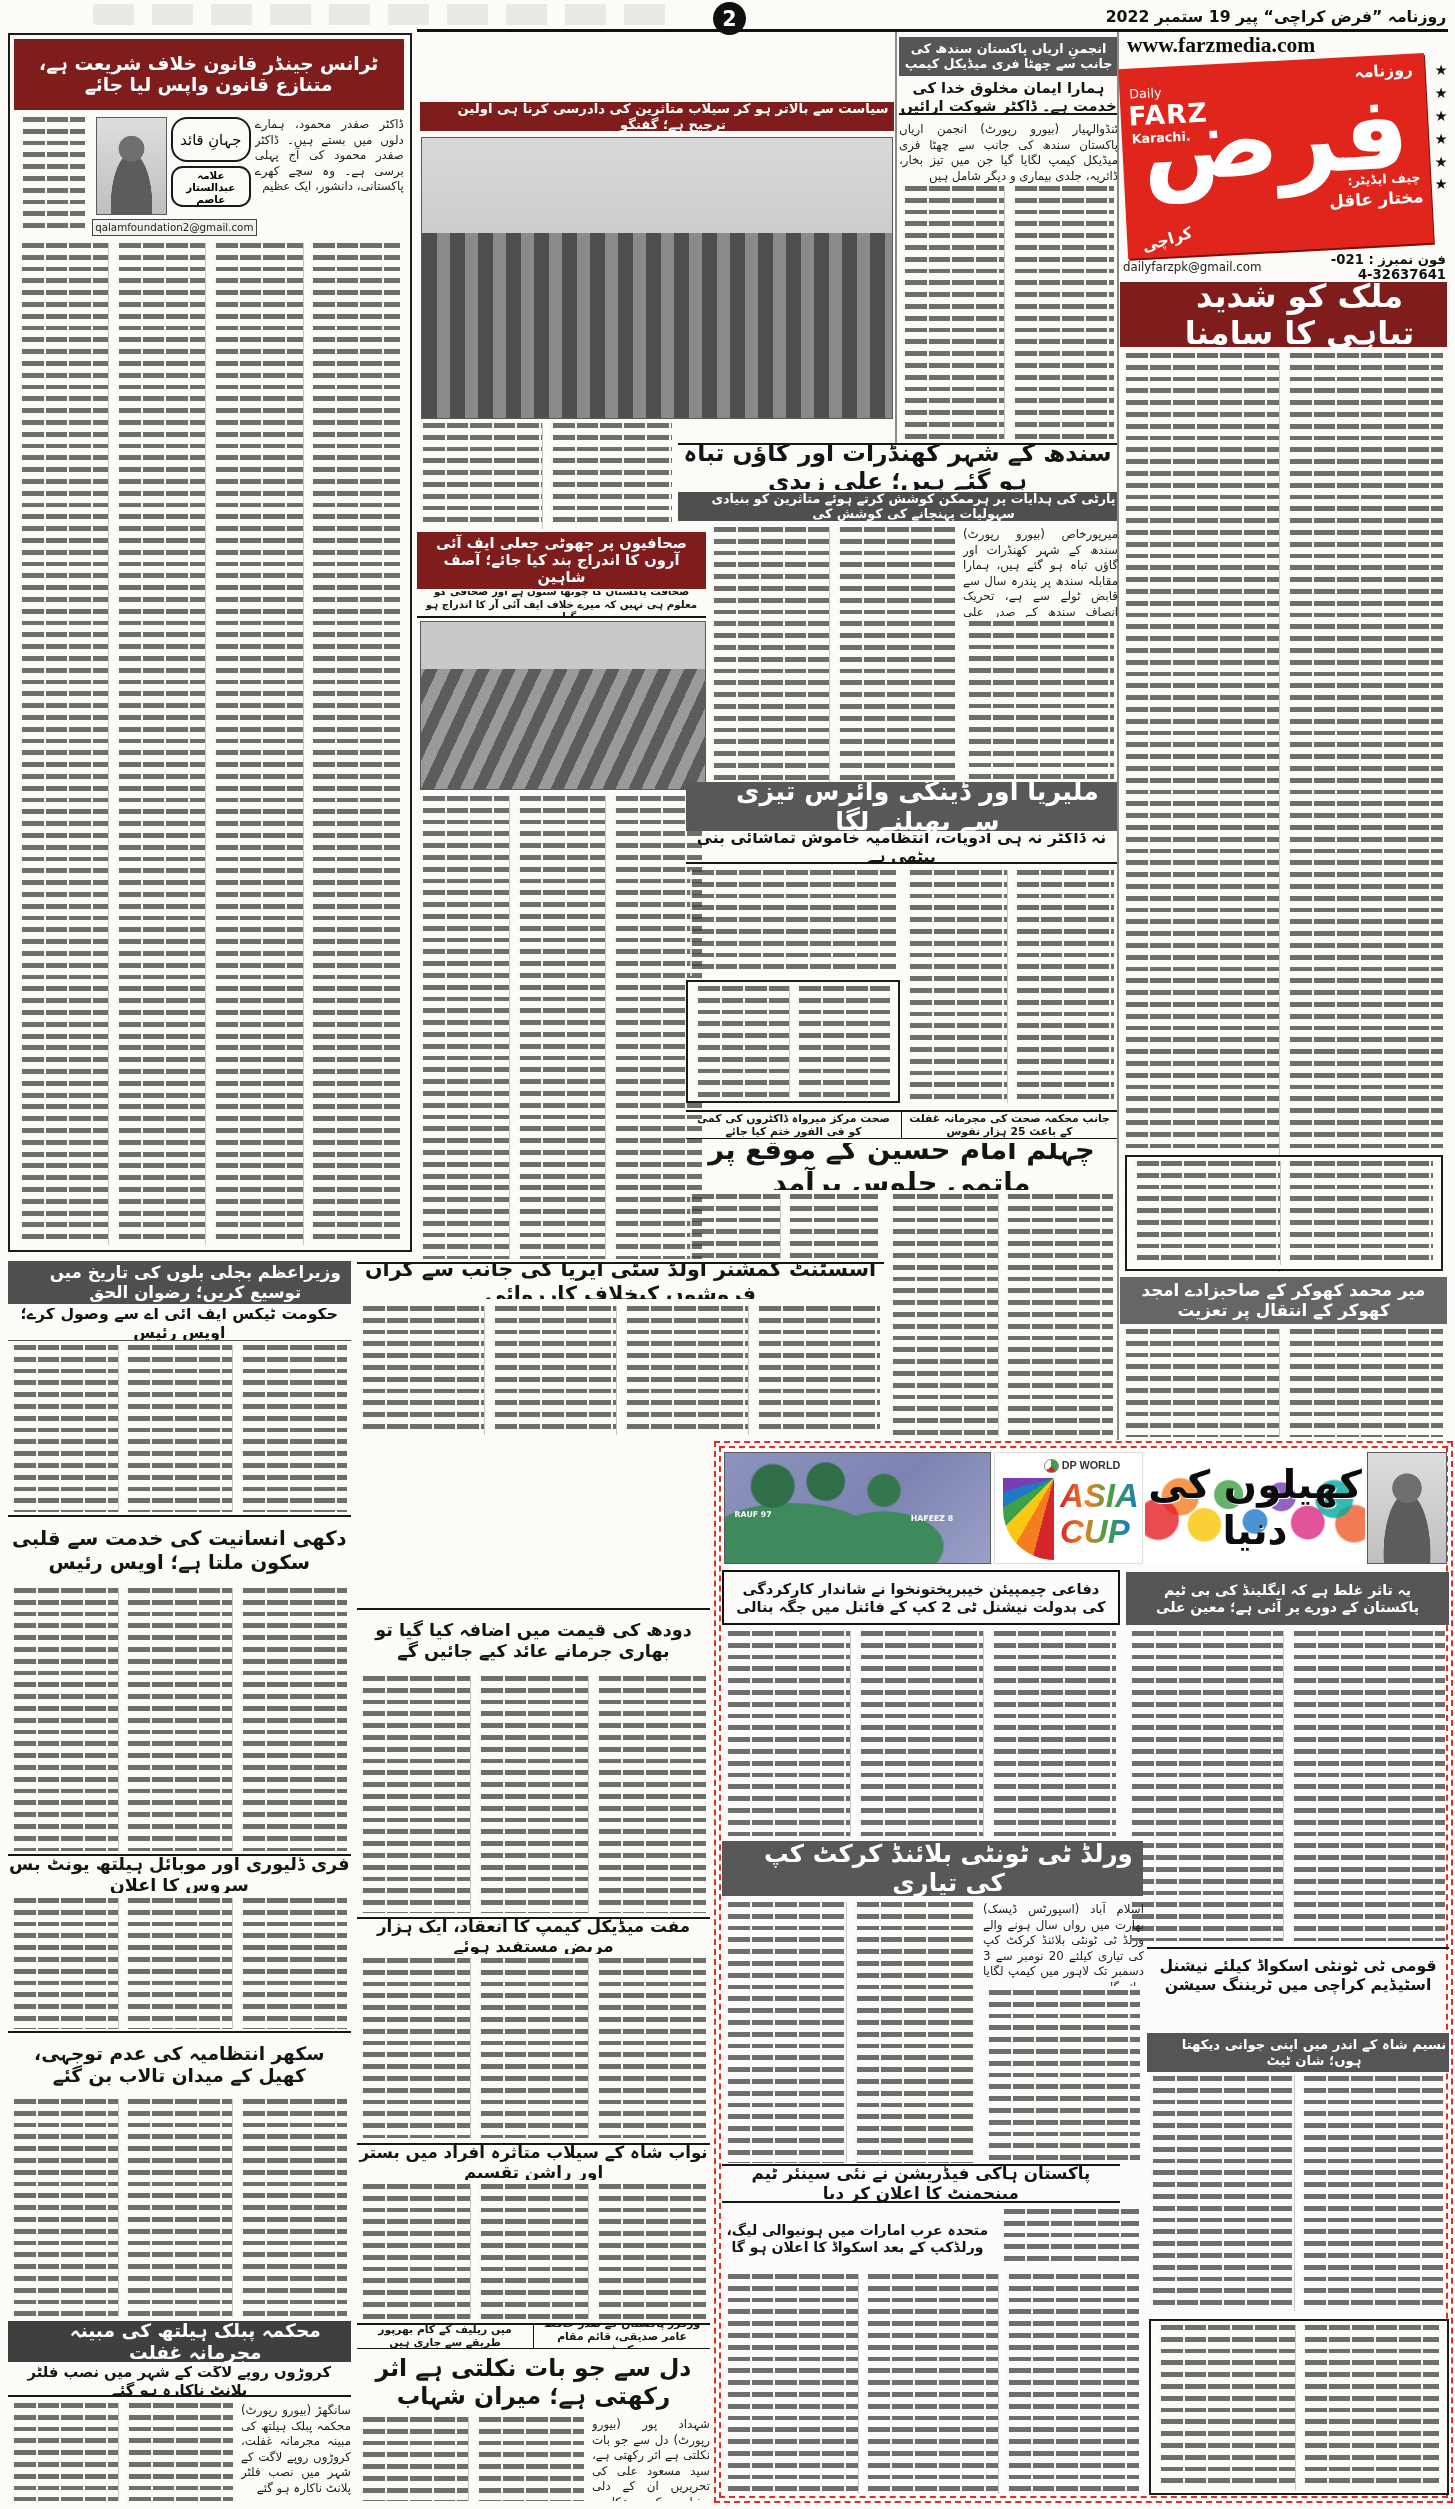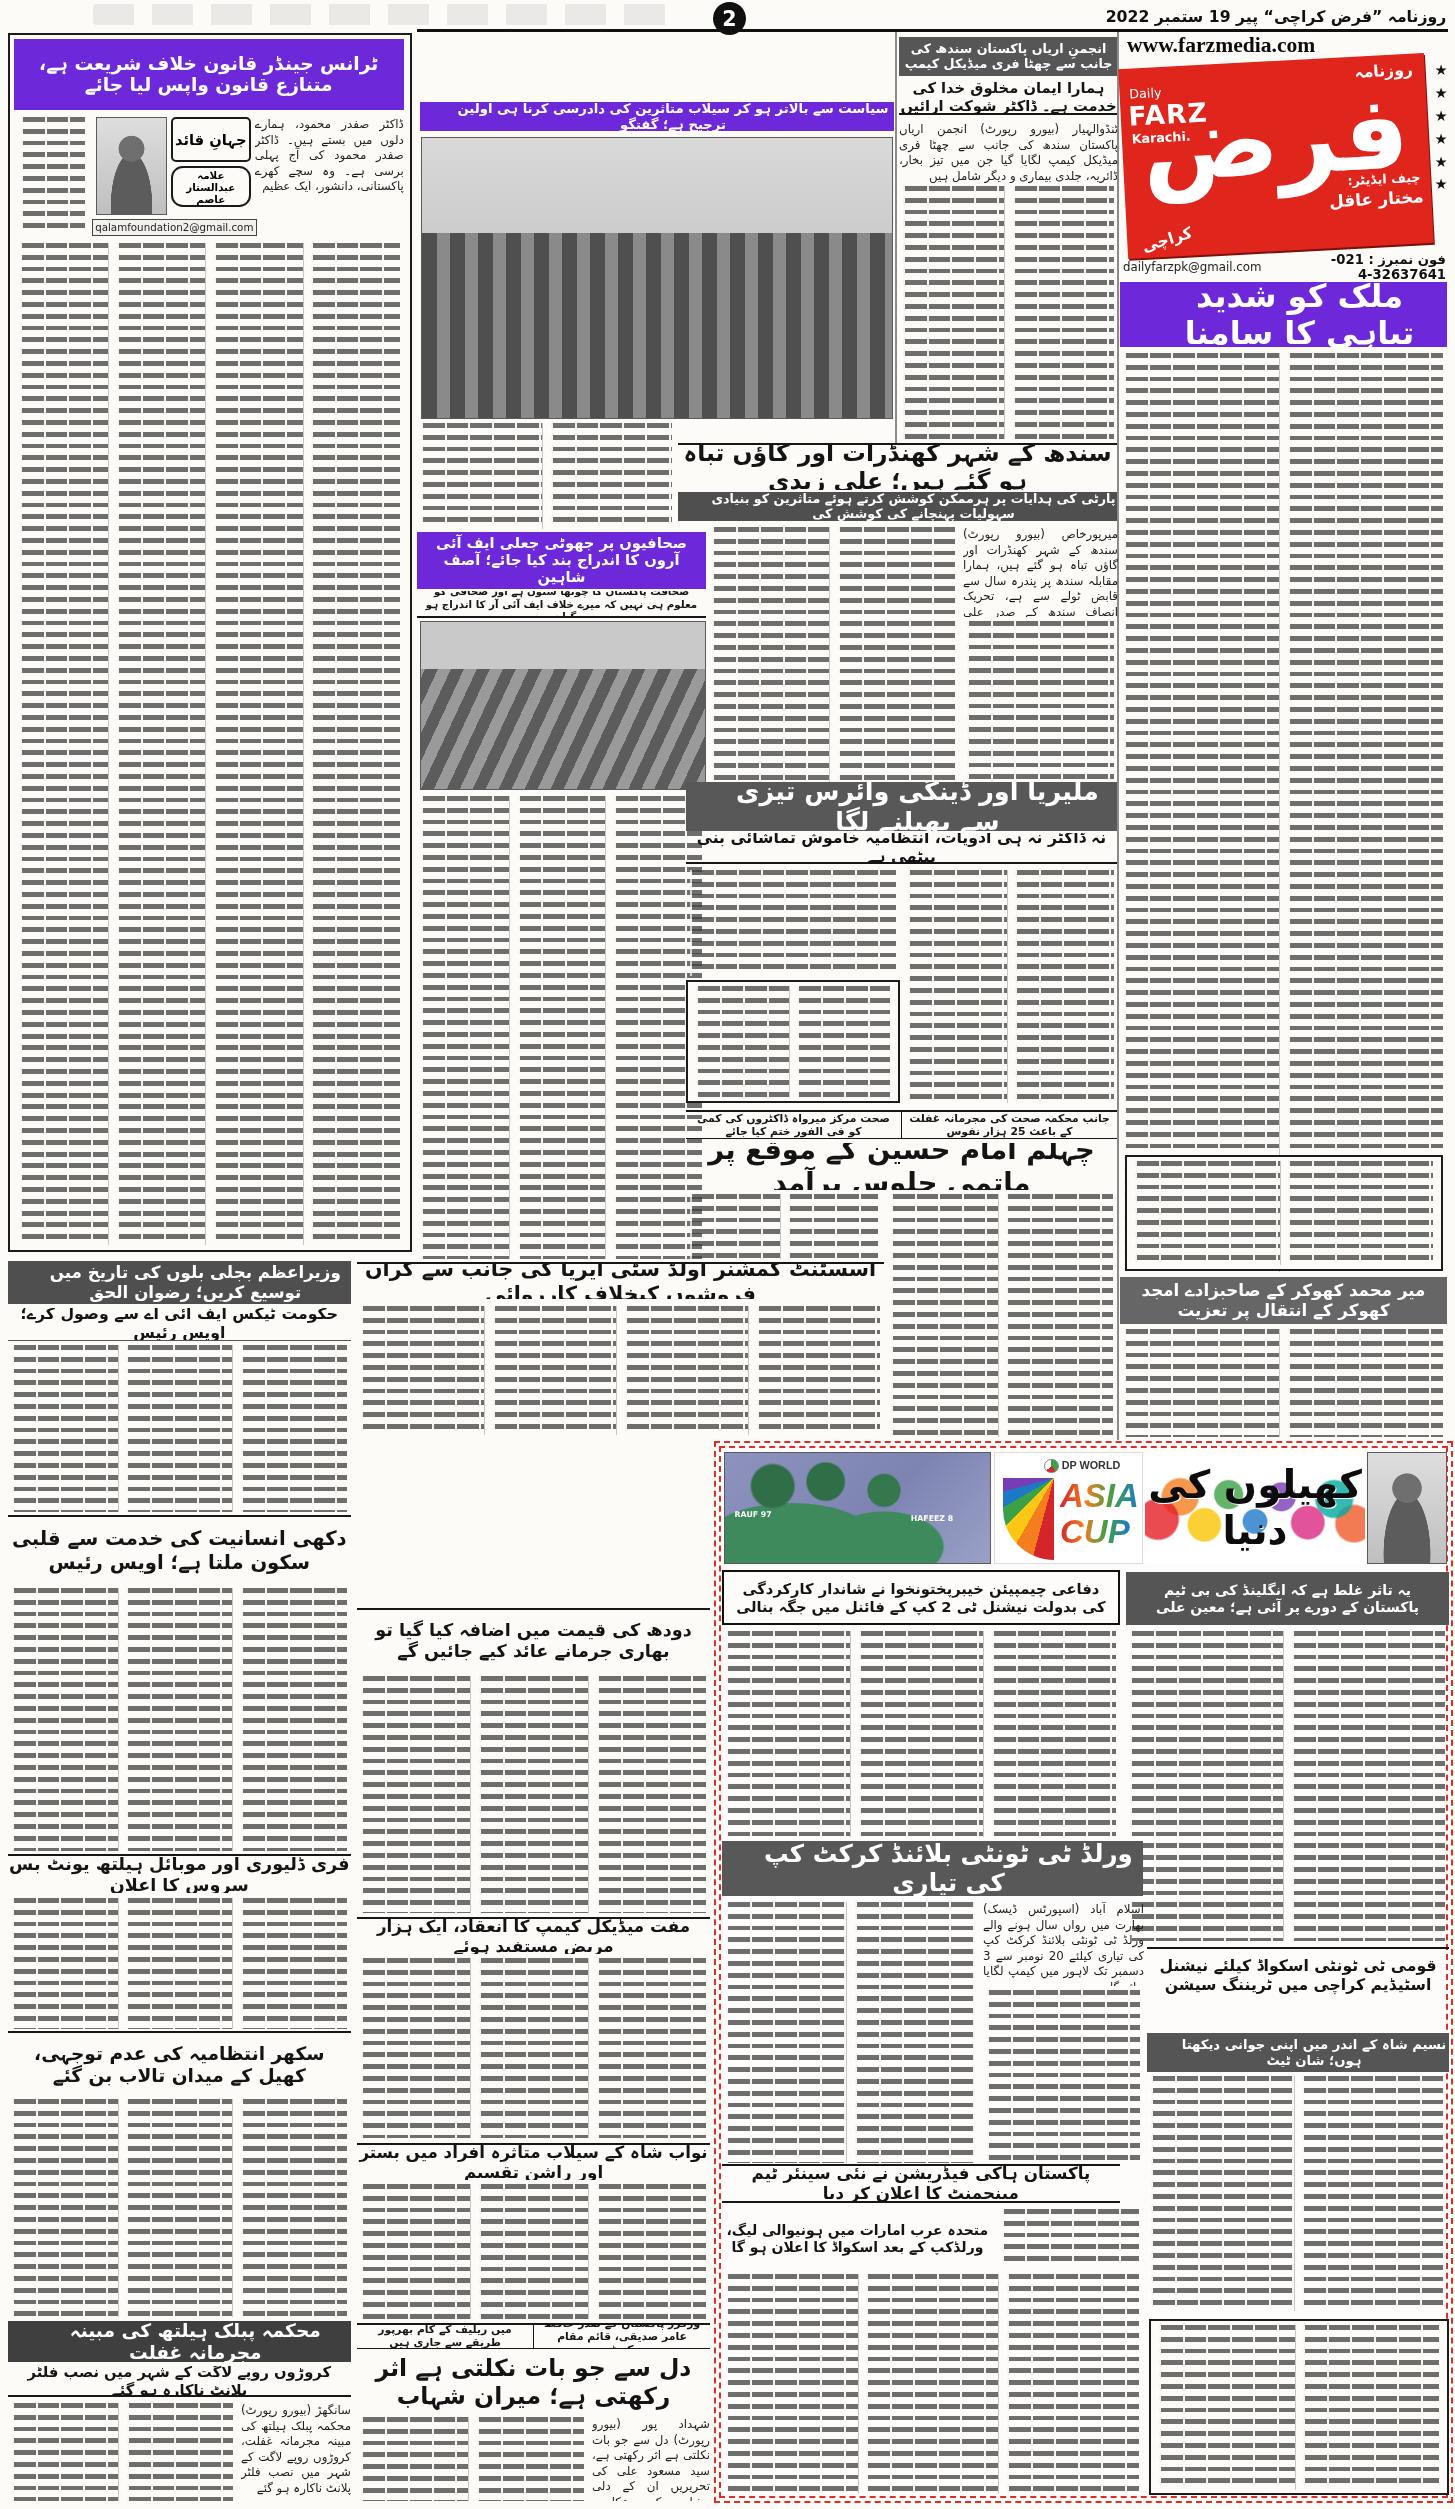--- a/index.html
+++ b/index.html
@@ -3,21 +3,21 @@
 <meta charset="utf-8">
 <style>
   html,body{margin:0;padding:0;background:#e8e6e2;font-family:"DejaVu Sans",sans-serif;}
   #page{position:relative;width:1456px;height:2509px;background:#fcfbf8;margin:0 auto;overflow:hidden;}
   .x{position:absolute;box-sizing:border-box;}
   .rtl{direction:rtl;}
   .uh{direction:rtl;font-family:"DejaVu Sans",sans-serif;font-weight:bold;color:#141414;
       display:flex;align-items:center;justify-content:center;text-align:center;line-height:1.18;overflow:hidden;}
   .bar{direction:rtl;color:#fff;background:#565656;display:flex;align-items:center;justify-content:center;
       font-weight:bold;text-align:center;line-height:1.15;overflow:hidden;padding-left:32px;}
-  .bar.k{background:#6d28d9;}
+  .bar.k{background:#7f1d1d;}
   .lead{direction:rtl;text-align:justify;font-size:11.8px;line-height:1.32;color:#1d1d1d;overflow:hidden;}
   .box{border:2px solid #1c1c1c;background:#fcfbf8;}
   .simgrid{display:flex;direction:rtl;overflow:hidden;}
   .simgrid i{flex:1 1 0;margin:0 3.9px;opacity:.75;background:
       repeating-linear-gradient(to right, rgba(252,251,248,.95) 0 2px, transparent 2px 23.5px),
       repeating-linear-gradient(to bottom, #3f3f3f 0 4.9px, transparent 4.9px 11.8px);}
   .simgrid i+i{border-right:1px solid #b5b5b5;}
   .ph{background:#a9a9a9;border:1px solid #5a5a5a;overflow:hidden;}
   .ph.people{background:
       linear-gradient(to bottom, #d9d9d9 0%, #cccccc 34%, rgba(0,0,0,0) 34%),
@@ -71,21 +71,21 @@
   <div class="x" style="left:713px;top:2px;width:33px;height:33px;border-radius:50%;background:#101010;color:#fff;display:flex;align-items:center;justify-content:center;font-weight:bold;font-size:20.6px;">
       <span>2</span>
     </div>
   <div class="x rtl" style="right:9.8px;top:6.9px;font-size:15.7px;font-weight:bold;color:#111;">روزنامہ ”فرض کراچی“ پیر 19 ستمبر 2022</div>
   <div class="x" style="left:417px;top:29px;width:1031px;height:2.9px;background:#111;"></div>
 
   <div class="x box" style="left:7.8px;top:33px;width:404px;height:1219px;border-width:2.9px;">
     <div class="x bar k uh" style="left:3.9px;top:3.9px;width:390px;height:71px;font-size:18.6px;color:#fff;padding:0 5.9px;">ٹرانس جینڈر قانون خلاف شریعت ہے، متنازع قانون واپس لیا جائے</div>
     <div class="x lead" style="left:245px;top:82px;width:149px;height:116px;">ڈاکٹر صفدر محمود، ہمارے دلوں میں بستے ہیں۔ ڈاکٹر صفدر محمود کی آج پہلی برسی ہے۔ وہ سچے کھرے پاکستانی، دانشور، ایک عظیم</div>
     <div class="x ph portrait" style="left:86px;top:82px;width:71px;height:98px;"></div>
-    <div class="x" style="left:161px;top:82px;width:80px;height:45px;border:2px solid #1a1a1a;border-radius:5px;display:flex;align-items:center;justify-content:center;font-weight:bold;font-size:14.7px;direction:rtl;">جہانِ قائد</div>
+    <div class="x" style="left:161px;top:82px;width:80px;height:45px;border:2px solid #1a1a1a;border-radius:16px;display:flex;align-items:center;justify-content:center;font-weight:normal;font-size:14.7px;direction:rtl;">جہانِ قائد</div>
     <div class="x" style="left:161px;top:131px;width:80px;height:41px;border:2px solid #1a1a1a;border-radius:11.8px;display:flex;align-items:center;justify-content:center;font-weight:bold;font-size:10.3px;direction:rtl;text-align:center;padding:0 2px;">علامہ عبدالستار عاصم</div>
     <div class="x" style="left:82px;top:184px;width:165px;height:16.7px;border:1px solid #444;display:flex;align-items:center;justify-content:center;font-size:10.3px;color:#222;background:#f2f1ee;">qalamfoundation2@gmail.com</div>
     <div class="x simgrid" style="left:7.8px;top:82px;width:71px;height:118px;">
         <i></i>
       </div>
     <div class="x simgrid" style="left:5.9px;top:208px;width:388px;height:1002px;">
         <i></i>
         <i></i>
         <i></i>
         <i></i>

